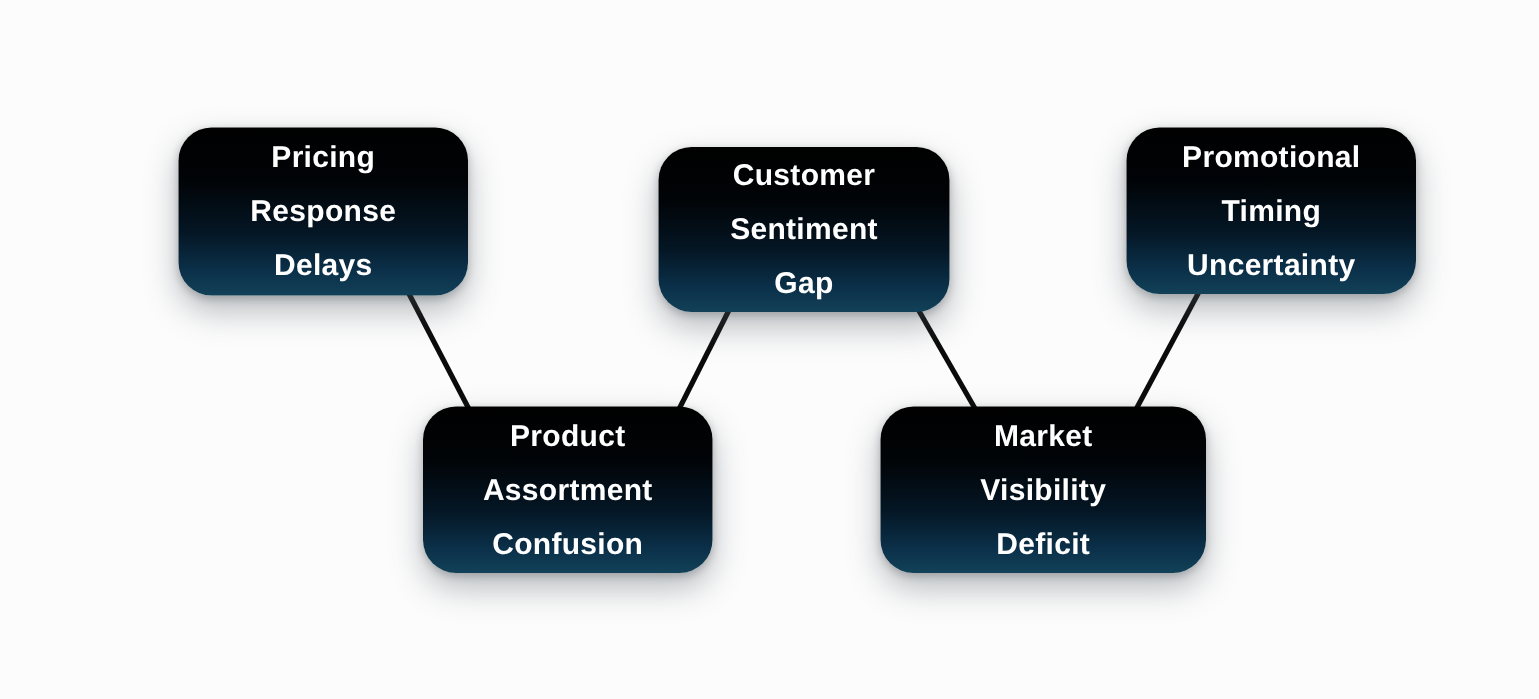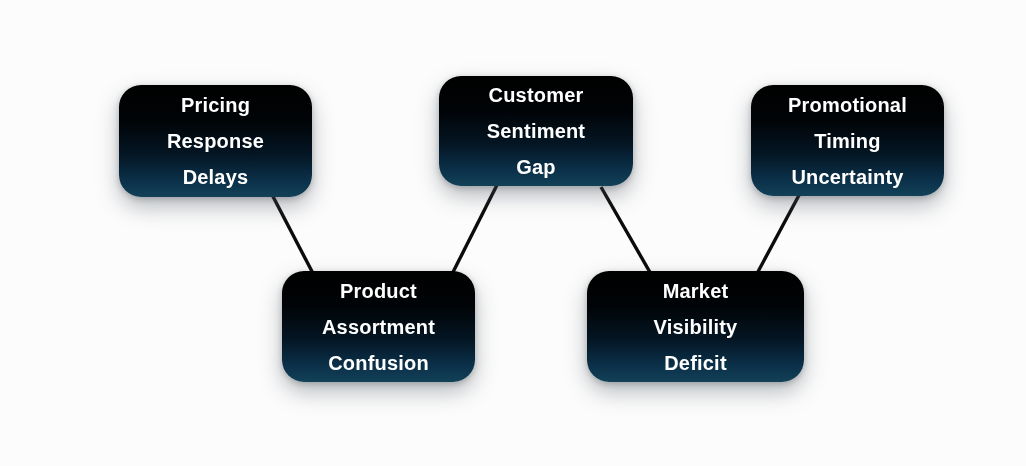--- a/index.html
+++ b/index.html
@@ -40,21 +40,21 @@
     font-size: 20px;
     font-weight: 700;
     line-height: 36px;
     letter-spacing: 0.2px;
     white-space: pre-line;
     border-radius: 22px;
     background: linear-gradient(180deg, #000000 0%, #010407 32%, #041624 62%, #0b3049 85%, #124158 100%);
     box-shadow: 0 10px 22px rgba(80, 90, 100, 0.40), 0 2px 6px rgba(0, 0, 0, 0.22);
   }
   .node-pricing      { left: 119px; top: 85px;  width: 193px; height: 112px; }
-  .node-customer     { left: 439px; top: 76px;  width: 194px; height: 110px; }
+  .node-customer     { left: 439px; top: 98px;  width: 194px; height: 110px; }
   .node-promotional  { left: 751px; top: 85px;  width: 193px; height: 111px; }
   .node-product      { left: 282px; top: 271px; width: 193px; height: 111px; }
   .node-market       { left: 587px; top: 271px; width: 217px; height: 111px; }
 </style>
 </head>
 <body>
 
 <div class="canvas">
 
   <svg class="edges-svg" viewBox="0 0 1026 466" xmlns="http://www.w3.org/2000/svg">

